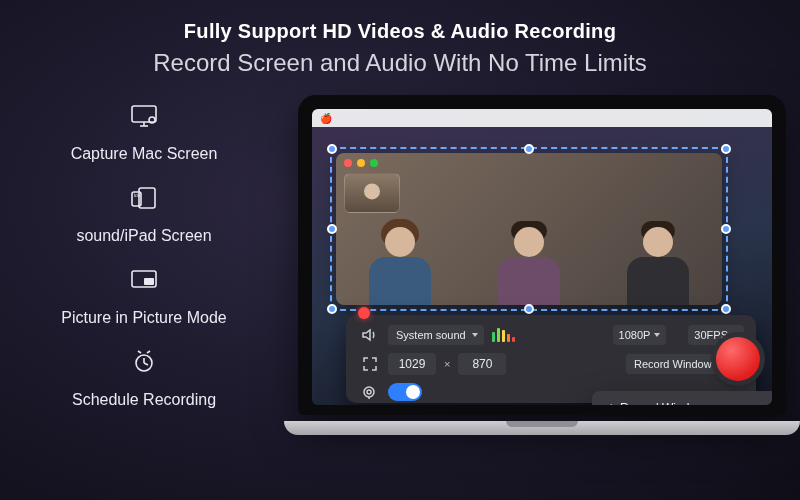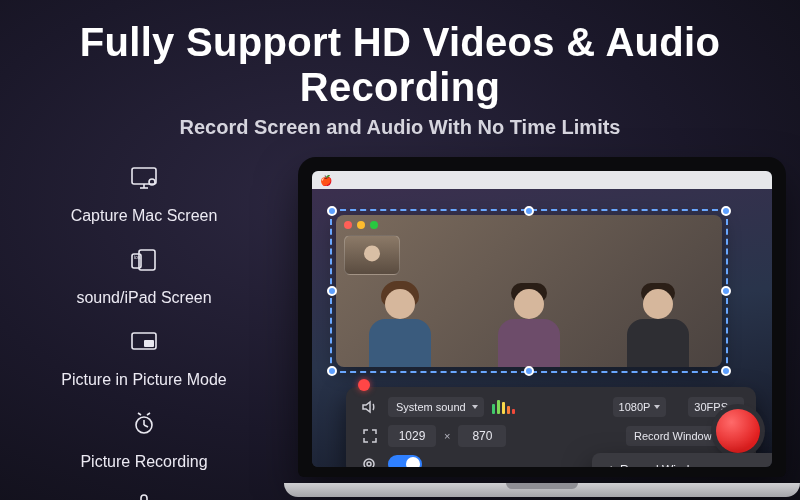--- a/index.html
+++ b/index.html
@@ -5,29 +5,29 @@
   * { box-sizing: border-box; margin: 0; padding: 0; }
   html, body { width: 800px; height: 500px; overflow: hidden; }
   body {
     font-family: -apple-system, "Helvetica Neue", Arial, sans-serif;
     background: radial-gradient(ellipse at 40% 40%, #2c2740 0%, #1b182a 55%, #0f0e17 100%);
     color: #fff;
   }
   
   .hero-title {
     text-align: center;
-    font-size: 40px;
+    font-size: 20px;
     font-weight: 600;
     padding-top: 20px;
     letter-spacing: .3px;
   }
   .hero-subtitle {
     text-align: center;
-    font-size: 20px;
-    font-weight: 700;
+    font-size: 24px;
+    font-weight: 400;
     color: #d6d5de;
     margin-top: 6px;
   }
   .content { position: relative; margin-top: 18px; }
 
   
   .features {
     position: absolute;
     left: 24px; top: 6px;
     width: 240px;
@@ -141,21 +141,21 @@
     position:absolute; left:8px; top:20px;
     width:56px;height:40px;border-radius:6px;
     background:linear-gradient(#8c7a68,#5a4c40);
     border:1px solid rgba(255,255,255,.2);
   }
   .pip::after{content:"";position:absolute;left:50%;top:50%;transform:translate(-50%,-60%);width:16px;height:16px;border-radius:50%;background:#d9bfa5;}
 
   
   .rec-panel {
     position:absolute;
-    left:34px; top:198px;
+    left:34px; top:188px;
     width:410px; height:88px;
     background:#2f2f35;
     border-radius:10px;
     box-shadow:0 10px 24px rgba(0,0,0,.5);
     padding:10px 12px 8px 14px;
     display:flex; flex-direction:column; gap:8px;
     font-size:11px;
   }
   .rec-dot{position:absolute;left:12px;top:-8px;width:12px;height:12px;border-radius:50%;background:#ff4646;box-shadow:0 0 6px rgba(255,70,70,.7);}
   .row{display:flex;align-items:center;gap:8px;}
@@ -253,32 +253,21 @@
     <div class="feature">
       <span class="ficon">
         <svg width="24" height="24" viewBox="0 0 24 24">
             <circle cx="12" cy="13" r="8"></circle>
             <line x1="12" y1="13" x2="12" y2="8"></line>
             <line x1="12" y1="13" x2="16" y2="15"></line>
             <line x1="9" y1="3" x2="6" y2="1"></line>
             <line x1="15" y1="3" x2="18" y2="1"></line>
           </svg>
       </span>
-      <span>Picture Recording</span>
-    </div>
-    <div class="feature">
-      <span class="ficon">
-        <svg width="20" height="24" viewBox="0 0 20 24">
-            <rect x="7" y="1" width="6" height="12" rx="3"></rect>
-            <path d="M3 11a7 7 0 0 0 14 0"></path>
-            <line x1="10" y1="18" x2="10" y2="22"></line>
-            <line x1="6" y1="22" x2="14" y2="22"></line>
-          </svg>
-      </span>
-      <span>Audio</span>
+      <span>Schedule Recording</span>
     </div>
   </div>
 
   <div class="laptop">
     <div class="laptop-body">
       <div class="screen">
         <div class="menubar">
           <span class="apple">🍎</span>
           <span class="grow"></span>
         </div>

